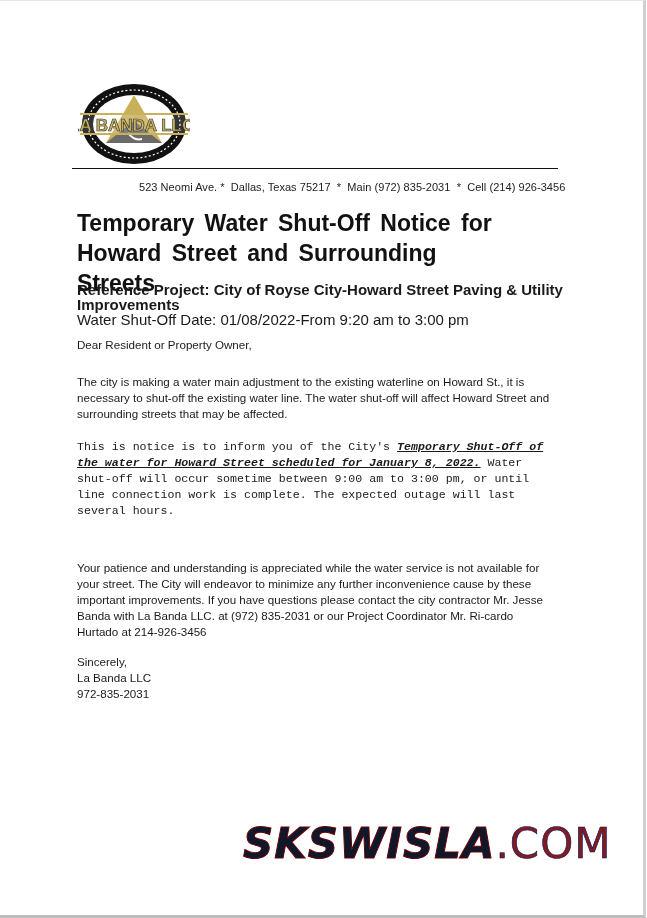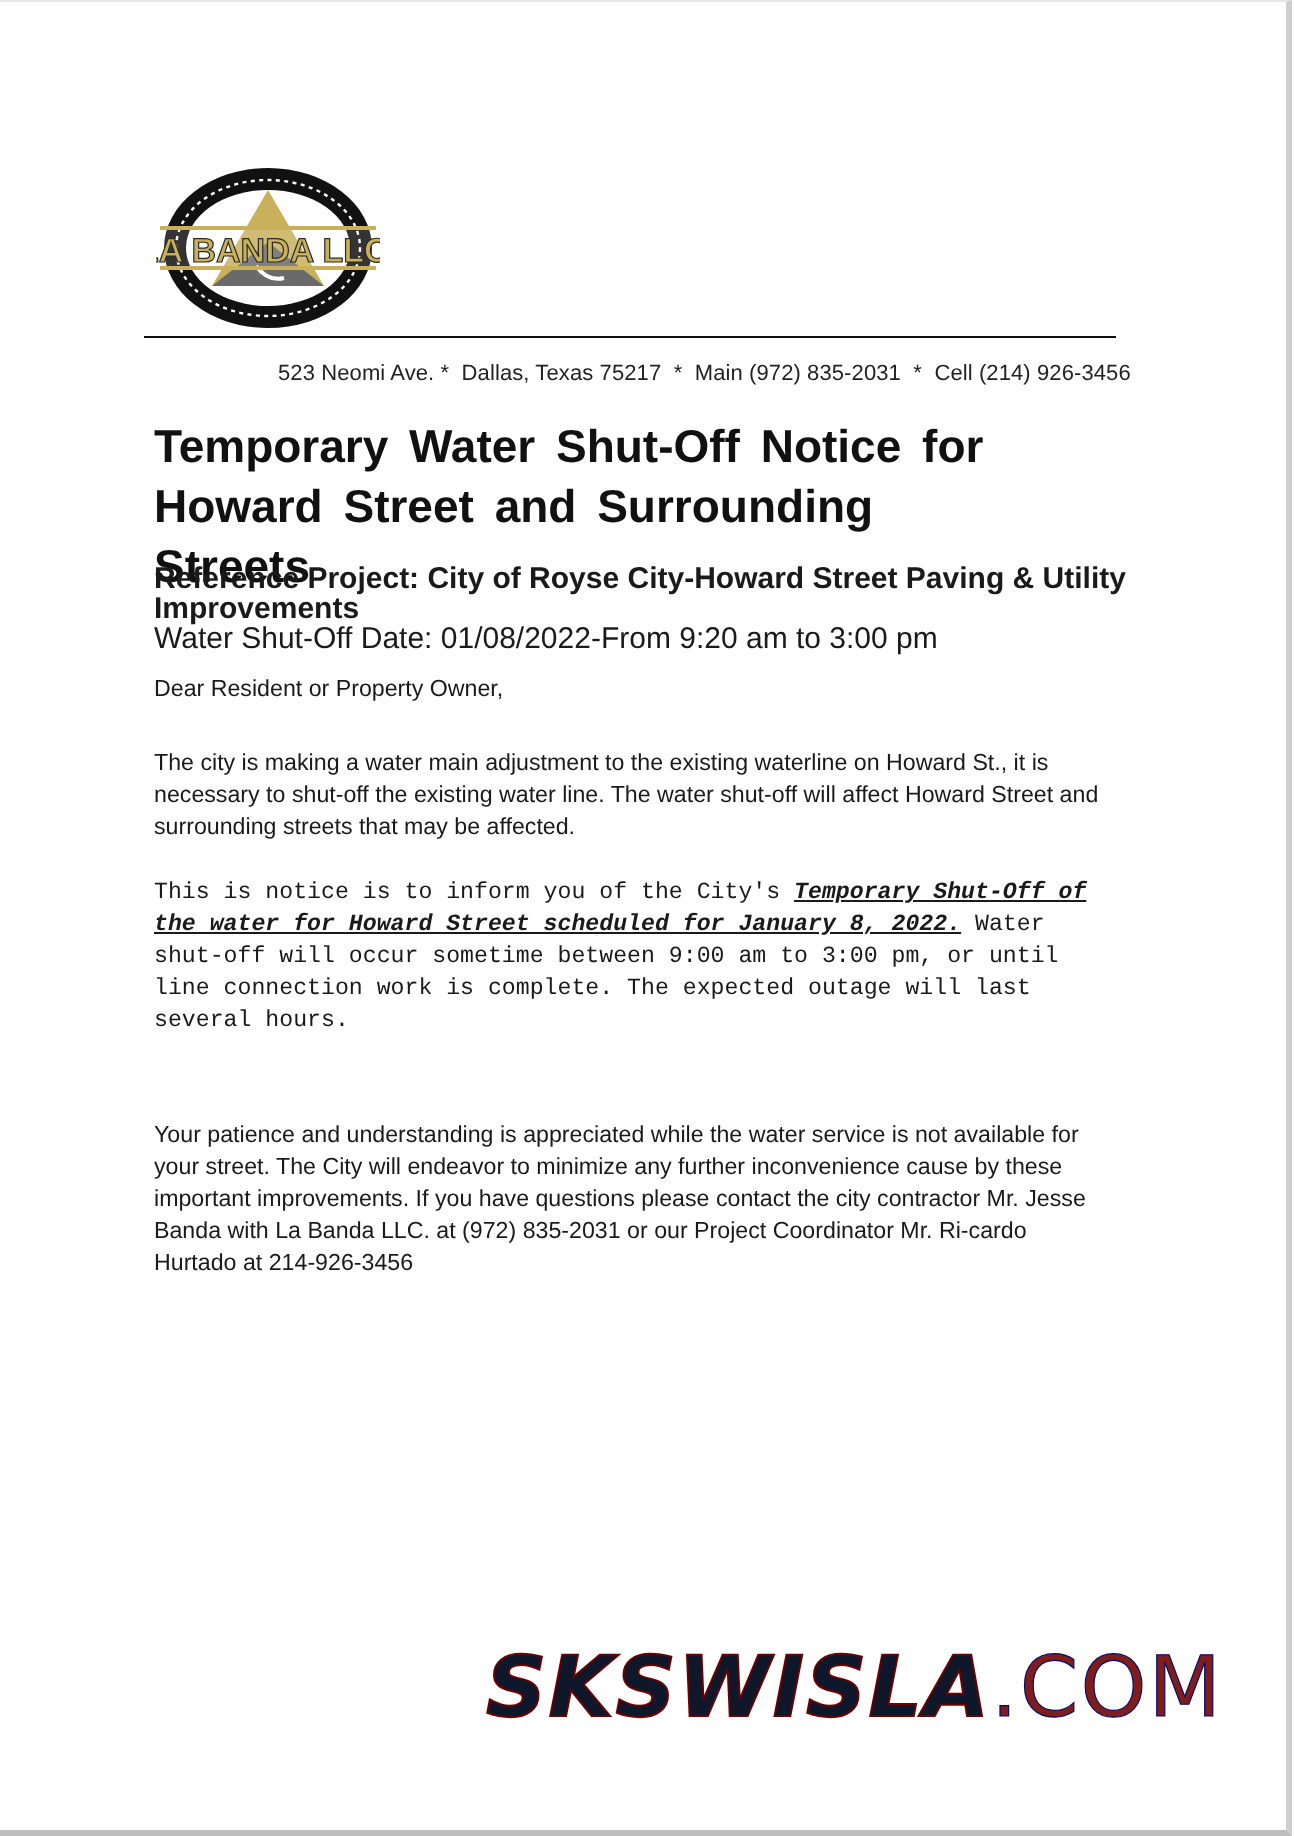--- a/index.html
+++ b/index.html
@@ -84,17 +84,22 @@
   </div>
 
   <div class="para p1">The city is making a water main adjustment to the existing waterline on Howard St., it is necessary to shut-off the existing water line. The water shut-off will affect Howard Street and surrounding streets that may be affected.</div>
 
   <div class="para p-greeting">Dear Resident or Property Owner,</div>
 
   <div class="para p2"><span>This is notice is to inform you of the City's </span><span class="em">Temporary Shut-Off of the water for Howard Street scheduled for January 8, 2022.</span><span> Water shut-off will occur sometime between 9:00 am to 3:00 pm, or until line connection work is complete. The expected outage will last several hours.</span></div>
 
   <div class="para p3">Your patience and understanding is appreciated while the water service is not available for your street. The City will endeavor to minimize any further inconvenience cause by these important improvements. If you have questions please contact the city contractor Mr. Jesse Banda with La Banda LLC. at (972) 835-2031 or our Project Coordinator Mr. Ri-cardo Hurtado at 214-926-3456</div>
 
+  <div class="closing">
+    <div>Sincerely,</div>
+    <div>La Banda LLC</div>
+    <div>972-835-2031</div>
+  </div>
 
   <div class="watermark">
     <span class="wm-red">SKSWISLA</span><span class="wm-blue">.COM</span>
   </div>
 </div>
 
 </body></html>

